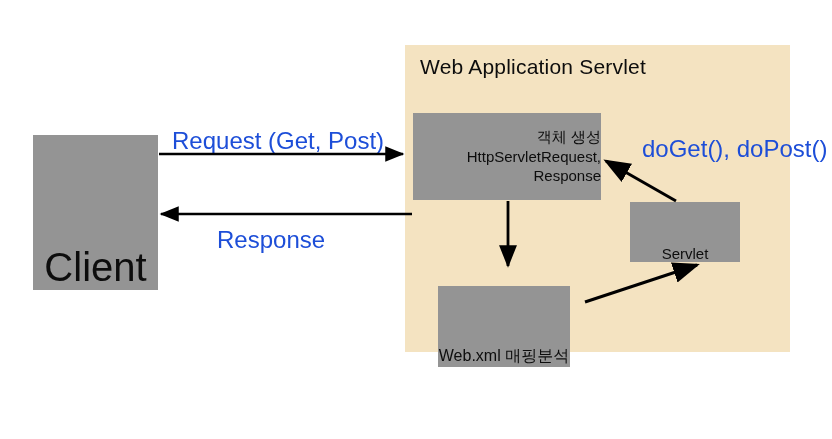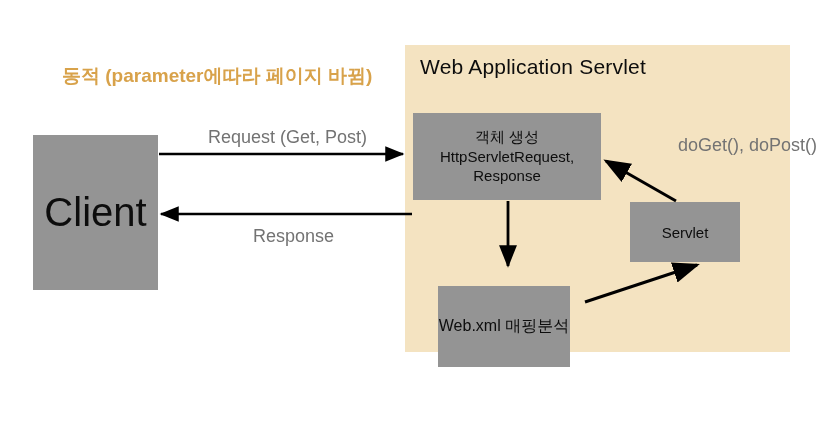--- a/index.html
+++ b/index.html
@@ -44,21 +44,21 @@
     font-weight: bold;
     color: #d8a24a;
     white-space: nowrap;
   }
   
   .gbox {
     position: absolute;
     background: #949494;
     color: #0d0d0d;
     display: flex;
-    align-items: center;
+    align-items: flex-end;
     justify-content: center;
     text-align: center;
     box-sizing: border-box;
   }
   .box-client {
     left: 33px;
     top: 115px;
     width: 125px;
     height: 155px;
     font-size: 40px;
@@ -84,24 +84,23 @@
     left: 438px;
     top: 270px;
     width: 132px;
     height: 81px;
     font-size: 16px;
     margin-top: 16px;
   }
   
   .alabel {
     position: absolute;
-    font-size: 18px;
-    color: #737373;
+    font-size: 24px;
+    color: #1d4ed8;
     white-space: nowrap;
-    margin-left: 36px;
   }
   .lbl-request { left: 172px; top: 127px; }
   .lbl-response { left: 217px; top: 226px; }
   .lbl-doget { left: 642px; top: 135px; }
   
   #arrows {
     position: absolute;
     left: 0;
     top: 0;
     width: 832px;
@@ -110,21 +109,20 @@
   }
 </style>
 </head>
 <body>
 
 <div id="canvas">
 
   <div class="was-panel"></div>
   <div class="was-title">Web Application Servlet</div>
 
-  <div class="headline">동적 (parameter에따라 페이지 바뀜)</div>
 
   <div class="gbox box-client">
     <span>Client</span>
   </div>
 
   <div class="gbox box-objects">
     <span>객체 생성</span>
     <span>HttpServletRequest,</span>
     <span>Response</span>
   </div>

